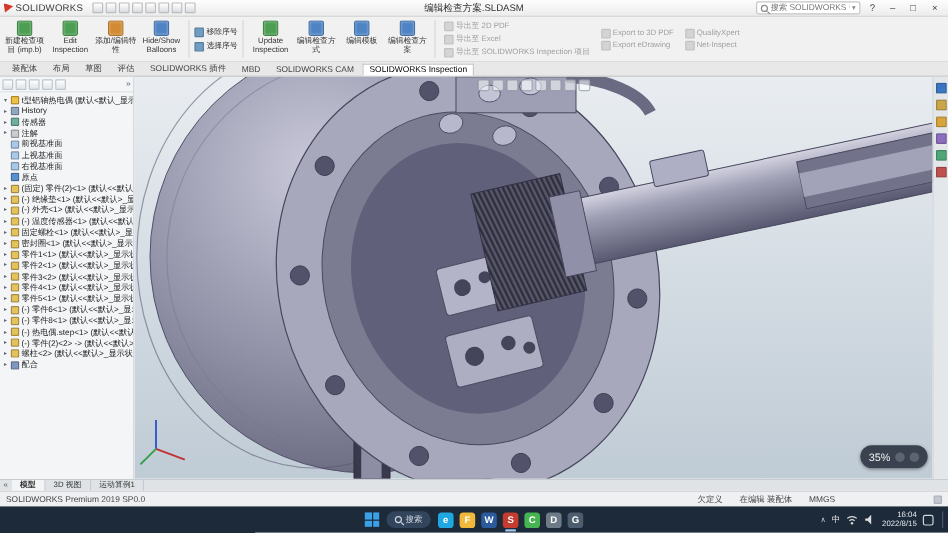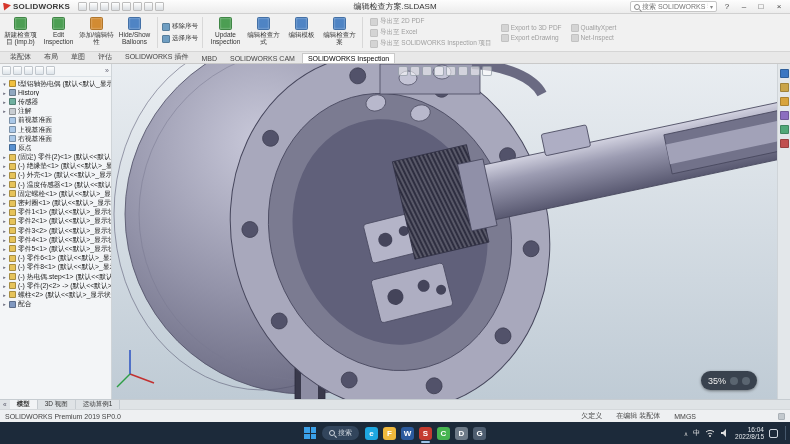--- a/index.html
+++ b/index.html
@@ -3,21 +3,21 @@
 <meta charset="utf-8">
 <style>
   *{box-sizing:border-box;margin:0;padding:0}
   html,body{width:790px;height:444px;overflow:hidden}
   body{font-family:"Liberation Sans","DejaVu Sans",sans-serif;font-size:8px;color:#222;background:#fff;position:relative}
 
   
   .titlebar{height:14px;display:flex;align-items:center;gap:4px;background:linear-gradient(#fdfdfd,#ececec);border-bottom:1px solid #d0d0d0;padding:0 3px;position:relative}
   .brand{display:flex;align-items:center;gap:2px}
   .logo-mark{width:8px;height:8px;background:#d6372c;clip-path:polygon(0 0,100% 35%,15% 100%);display:inline-block}
-  .brand-text{font-weight:bold;font-size:8px;color:#3a3a3a;letter-spacing:.2px}
+  .brand-text{font-weight:normal;font-size:8px;color:#3a3a3a;letter-spacing:.2px}
   .qat{display:flex;gap:2px;margin-left:4px}
   .qicon{width:9px;height:9px;border:1px solid #bdbdbd;border-radius:1px;background:linear-gradient(#fff,#d9dde1);display:inline-block}
   .doc-title{position:absolute;left:50%;transform:translateX(-50%);font-size:8px;color:#333;white-space:nowrap}
   .tb-right-group{margin-left:auto;display:flex;align-items:center;gap:3px}
   .search-box{display:flex;align-items:center;gap:2px;border:1px solid #c6c6c6;background:#fff;height:11px;padding:0 3px;border-radius:2px}
   .mag-icon{width:6px;height:6px;border:1px solid #8a8a8a;border-radius:50%;position:relative;display:inline-block}
   .mag-icon::after{content:"";position:absolute;width:3px;height:1px;background:#8a8a8a;transform:rotate(45deg);left:4px;top:5px}
   .search-box input{border:none;outline:none;background:transparent;font-size:7px;width:66px;color:#777;font-family:inherit}
   .search-caret{color:#888;font-size:6px}
   .winbtn{width:14px;text-align:center;color:#444;font-size:8px;cursor:default}
@@ -53,21 +53,21 @@
   .tico{width:7px;height:7px;flex:none;border-radius:1px;border:1px solid rgba(0,0,0,.28)}
   .v-assembly{background:#f0c040}.v-history{background:#90a8c0}.v-sensor{background:#70b0a0}
   .v-annotations{background:#c8cdd2}.v-plane{background:#aac8e8}.v-origin{background:#5890d0}
   .v-part{background:#e6c35a}.v-mates{background:#8098c0}
   .tlabel{overflow:hidden}
 
   .viewport{flex:1;position:relative;overflow:hidden}
   .viewport svg{position:absolute;inset:0;display:block}
   .headsup{position:absolute;top:2px;left:50%;transform:translateX(-50%);display:flex;gap:2px}
   .huico{width:10px;height:10px;border-radius:2px;background:rgba(255,255,255,.55);border:1px solid rgba(110,122,134,.55)}
-  .zoom-pill{position:absolute;right:20px;bottom:9px;height:19px;min-width:56px;padding:0 6px;border-radius:10px;background:#39424e;color:#f0f0f0;display:flex;align-items:center;justify-content:center;gap:4px;font-size:9px;box-shadow:0 1px 3px rgba(0,0,0,.45)}
+  .zoom-pill{position:absolute;right:4px;bottom:9px;height:19px;min-width:56px;padding:0 6px;border-radius:10px;background:#39424e;color:#f0f0f0;display:flex;align-items:center;justify-content:center;gap:4px;font-size:9px;box-shadow:0 1px 3px rgba(0,0,0,.45)}
   .pill-dot{width:8px;height:8px;border-radius:50%;background:#5a6570;display:inline-block}
 
   .taskpane-strip{width:13px;background:#e3e7ea;border-left:1px solid #cfd4d8;display:flex;flex-direction:column;align-items:center;padding-top:5px;gap:5px}
   .tpico{width:9px;height:9px;border-radius:1px;border:1px solid rgba(0,0,0,.2)}
 
   
   .doctabs{height:10px;background:#dfe3e6;border-top:1px solid #c6ccd1;display:flex;align-items:stretch;font-size:6.5px;color:#333}
   .dnav{display:flex;align-items:center;padding:0 3px;color:#556}
   .dtabs{display:flex}
   .dtab{padding:0 7px;display:flex;align-items:center;border-right:1px solid #c6ccd1;white-space:nowrap;cursor:default}

